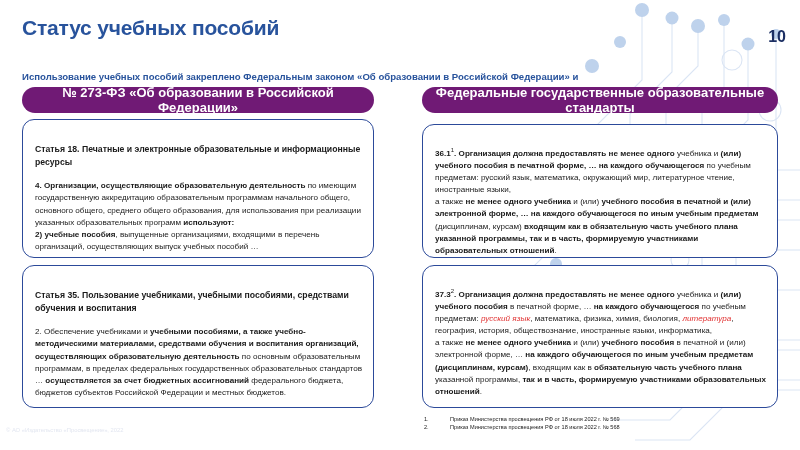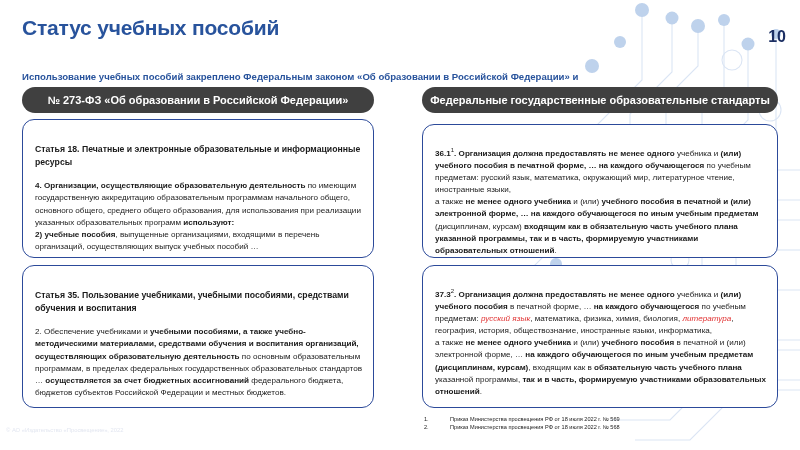--- a/index.html
+++ b/index.html
@@ -70,23 +70,23 @@
     z-index: 3;
     margin-top: 25px;
   }
   .subtitle .line2 { padding-left: 6px; }
 
   
   .pill {
     position: absolute;
     height: 26px;
     border-radius: 13px;
-    background: #404040;
+    background: #701a75;
     color: #ffffff;
-    font-size: 11px;
+    font-size: 13px;
     font-weight: 700;
     display: flex;
     align-items: center;
     justify-content: center;
     z-index: 4;
     box-sizing: border-box;
     padding: 0 8px;
     text-align: center;
   }
   .pill-left  { left: 22px;  top: 87px; width: 352px; }

